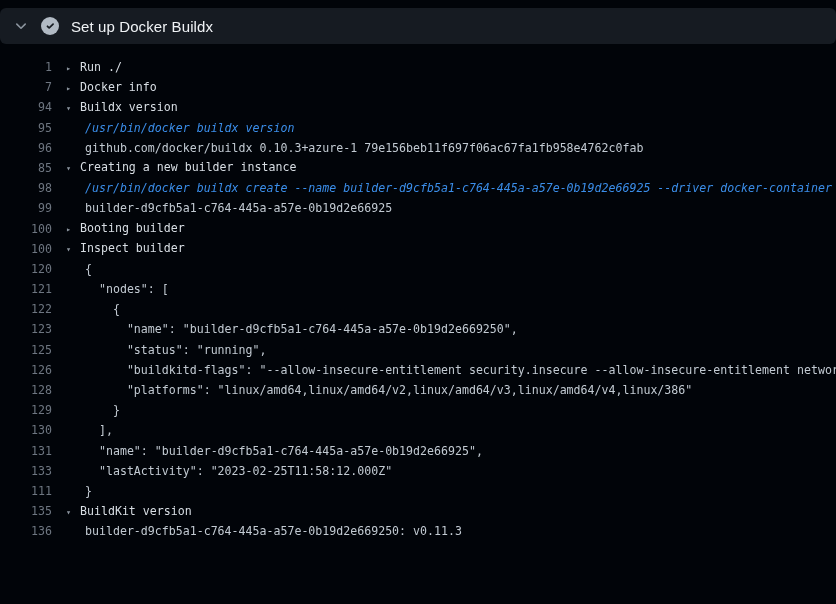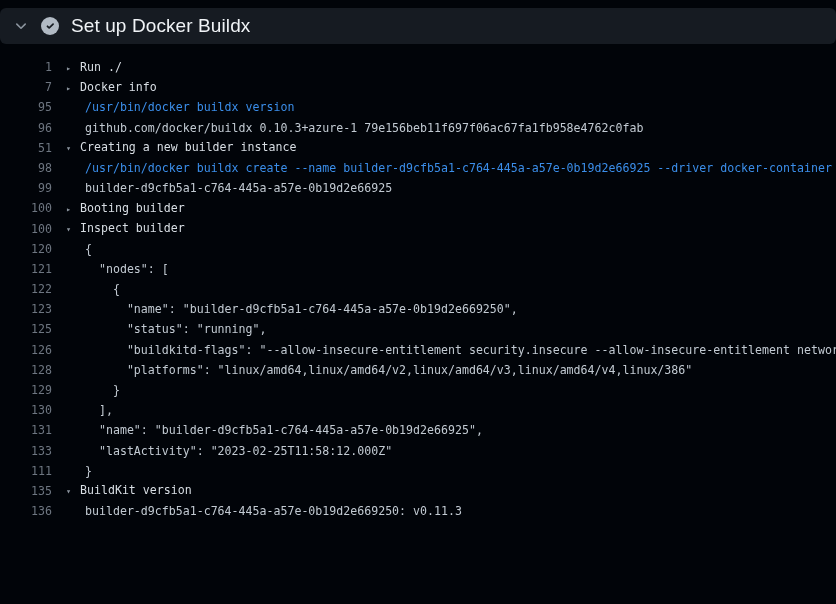--- a/index.html
+++ b/index.html
@@ -17,42 +17,42 @@
     box-sizing:border-box;padding-left:14px;
     cursor:pointer;
   }
   .chev-btn{
     width:14px;height:14px;display:flex;align-items:center;justify-content:center;
     flex:0 0 auto;
   }
   .status-wrap{margin-left:13px;flex:0 0 auto;display:flex;align-items:center;}
   .step-title{
     margin-left:12px;
-    color:#f0f3f6;font-size:19px;font-weight:400;letter-spacing:.1px;
+    color:#f0f3f6;font-size:15px;font-weight:400;letter-spacing:.1px;
   }
   .log{
     position:absolute;top:57px;left:0;width:836px;
     overflow:hidden;
   }
   .row{
     height:20.2px;display:flex;align-items:center;
     font-family:"DejaVu Sans Mono","Liberation Mono",monospace;
     font-size:11.6px;line-height:20.2px;white-space:pre;
   }
   .num{
     flex:0 0 52px;text-align:right;color:#6e7681;cursor:pointer;
     user-select:none;
   }
   .body-cell{margin-left:14px;flex:1 1 auto;overflow:hidden;}
   .arrow{
     display:inline-block;width:14px;
     font-size:8.5px;color:#8b949e;
   }
   .t-group{color:#d8dee4;cursor:pointer;text-align:right;}
-  .t-cmd{color:#3b8eea;}
+  .t-cmd{color:#3b8eea;font-style:italic;}
   .t-out{color:#c2cad2;}
   .indent{padding-left:19px;display:inline-block;}
 </style>
 </head>
 <body>
 
 <div class="step-header">
   <span class="chev-btn">
     <svg width="14" height="14" viewBox="0 0 16 16">
       <path d="M3.2 5.8 8 10.6 12.8 5.8" fill="none" stroke="#8b949e" stroke-width="1.8" stroke-linecap="round" stroke-linejoin="round"></path>
@@ -63,23 +63,24 @@
       <circle cx="8" cy="8" r="8" fill="#b1bac4"></circle>
       <path d="M11.28 5.72a.75.75 0 0 1 0 1.06l-3.5 3.5a.75.75 0 0 1-1.06 0l-1.5-1.5a.75.75 0 1 1 1.06-1.06l.97.97 2.97-2.97a.75.75 0 0 1 1.06 0z" fill="#161b22"></path>
     </svg>
   </span>
   <span class="step-title">Set up Docker Buildx</span>
 </div>
 
 <div class="log">
     <div class="row"><span class="num">1</span><span class="body-cell"><span class="arrow">▸</span><span class="t-group">Run ./</span></span></div>
     <div class="row"><span class="num">7</span><span class="body-cell"><span class="arrow">▸</span><span class="t-group">Docker info</span></span></div>
+    <div class="row"><span class="num">94</span><span class="body-cell"><span class="arrow">▾</span><span class="t-group">Buildx version</span></span></div>
     <div class="row"><span class="num">95</span><span class="body-cell"><span class="indent t-cmd">/usr/bin/docker buildx version</span></span></div>
     <div class="row"><span class="num">96</span><span class="body-cell"><span class="indent t-out">github.com/docker/buildx 0.10.3+azure-1 79e156beb11f697f06ac67fa1fb958e4762c0fab</span></span></div>
-    <div class="row"><span class="num">51</span><span class="body-cell"><span class="arrow">▾</span><span class="t-group">Creating a new builder instance</span></span></div>
+    <div class="row"><span class="num">85</span><span class="body-cell"><span class="arrow">▾</span><span class="t-group">Creating a new builder instance</span></span></div>
     <div class="row"><span class="num">98</span><span class="body-cell"><span class="indent t-cmd">/usr/bin/docker buildx create --name builder-d9cfb5a1-c764-445a-a57e-0b19d2e66925 --driver docker-container --buildkitd-flags</span></span></div>
     <div class="row"><span class="num">99</span><span class="body-cell"><span class="indent t-out">builder-d9cfb5a1-c764-445a-a57e-0b19d2e66925</span></span></div>
     <div class="row"><span class="num">100</span><span class="body-cell"><span class="arrow">▸</span><span class="t-group">Booting builder</span></span></div>
     <div class="row"><span class="num">100</span><span class="body-cell"><span class="arrow">▾</span><span class="t-group">Inspect builder</span></span></div>
     <div class="row"><span class="num">120</span><span class="body-cell"><span class="indent t-out">{</span></span></div>
     <div class="row"><span class="num">121</span><span class="body-cell"><span class="indent t-out">  "nodes": [</span></span></div>
     <div class="row"><span class="num">122</span><span class="body-cell"><span class="indent t-out">    {</span></span></div>
     <div class="row"><span class="num">123</span><span class="body-cell"><span class="indent t-out">      "name": "builder-d9cfb5a1-c764-445a-a57e-0b19d2e669250",</span></span></div>
     <div class="row"><span class="num">125</span><span class="body-cell"><span class="indent t-out">      "status": "running",</span></span></div>
     <div class="row"><span class="num">126</span><span class="body-cell"><span class="indent t-out">      "buildkitd-flags": "--allow-insecure-entitlement security.insecure --allow-insecure-entitlement network.host",</span></span></div>

